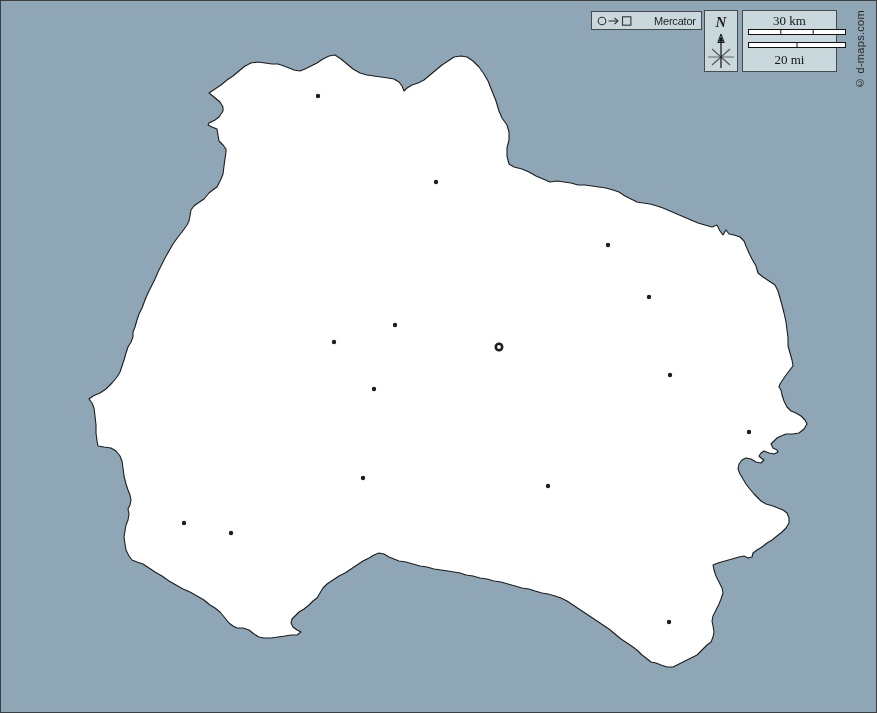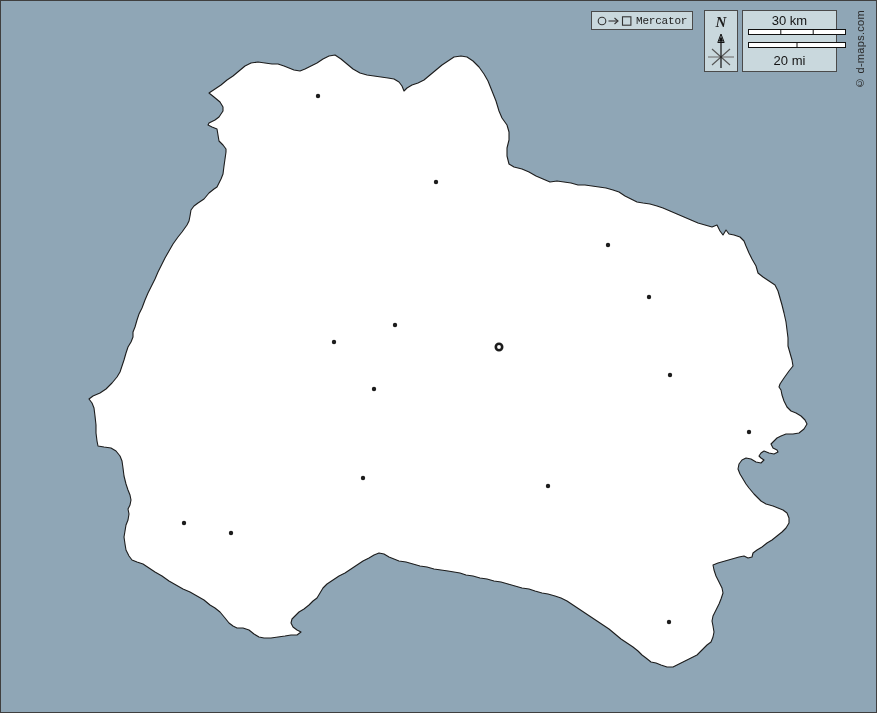--- a/index.html
+++ b/index.html
@@ -24,39 +24,39 @@
   .city{fill:var(--marker);}
   .capital{fill:#fff;stroke:var(--marker);stroke-width:2.6;}
   .panel{
     position:absolute;
     background:var(--panel);
     border:1px solid var(--panel-border);
     box-sizing:border-box;
   }
   .projection-box{
     left:590px;top:10px;height:19px;
-    display:flex;align-items:center;gap:2px;
+    display:flex;align-items:center;gap:20px;
     padding:0 5px;
-    font-size:11px;letter-spacing:-0.2px;color:#1D1D1D;font-family:Liberation Mono, monospace;
+    font-size:11px;letter-spacing:-0.2px;color:#1D1D1D;
   }
   .projection-box svg{display:block;}
   .north-box{
     left:703px;top:9px;width:34px;height:62px;
     text-align:center;
   }
   .north-label{
     display:block;margin-top:2px;
     font-family:"Liberation Serif",serif;
     font-style:italic;font-weight:bold;
     font-size:15px;line-height:18px;color:#1D1D1D;
   }
   .compass{display:block;margin:0 auto;}
   .scale-box{
     left:741px;top:9px;width:95px;height:62px;
-    font-family:Liberation Sans, sans-serif;
+    font-family:Liberation Serif, serif;
     font-size:13px;color:#141414;
   }
   .scale-label{position:absolute;left:0;width:100%;text-align:center;}
   .scale-label.km{top:2px;}
   .scale-label.mi{bottom:3px;text-align:center;}
   .scale-bars{position:absolute;left:5px;top:18px;}
   .credit{
     position:absolute;
     top:9px;left:853px;
     writing-mode:vertical-rl;

